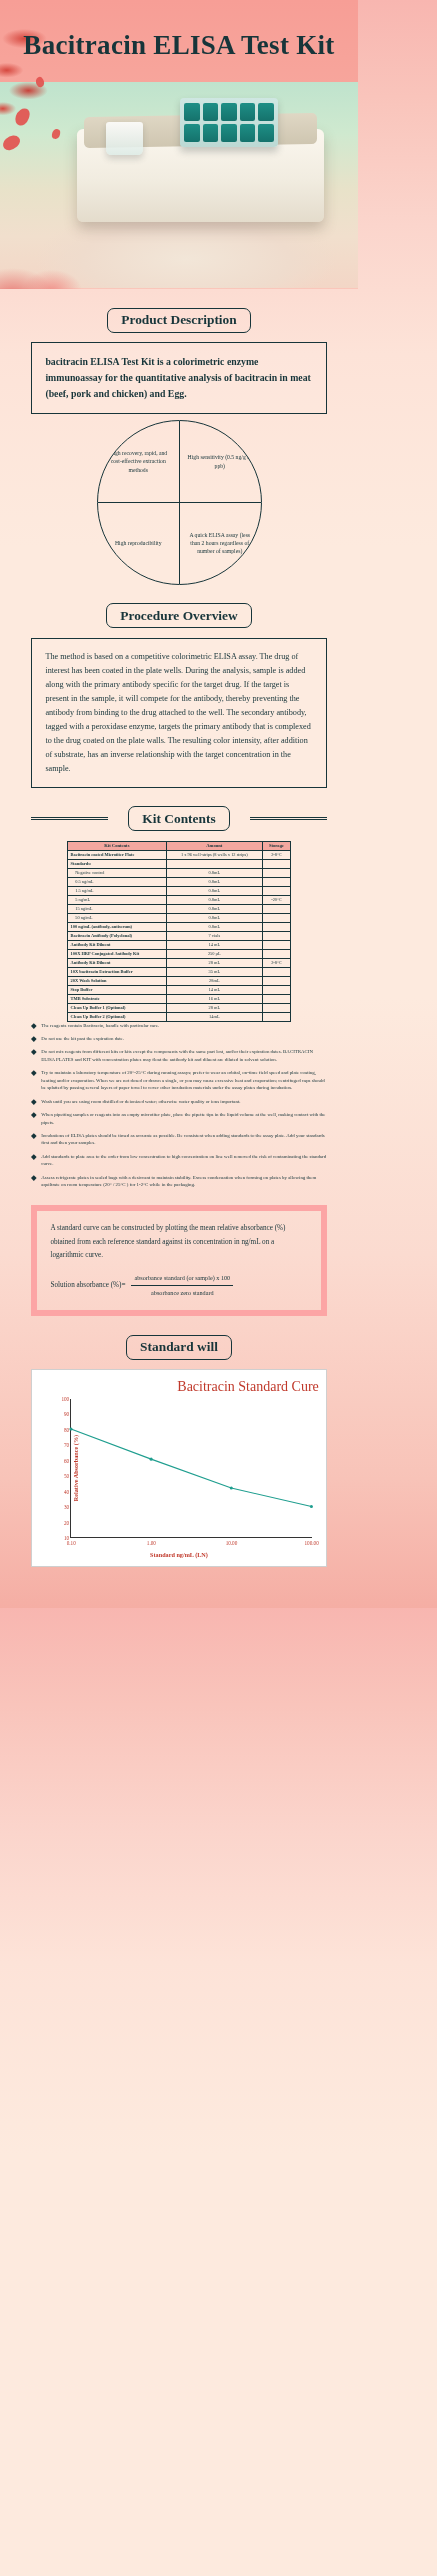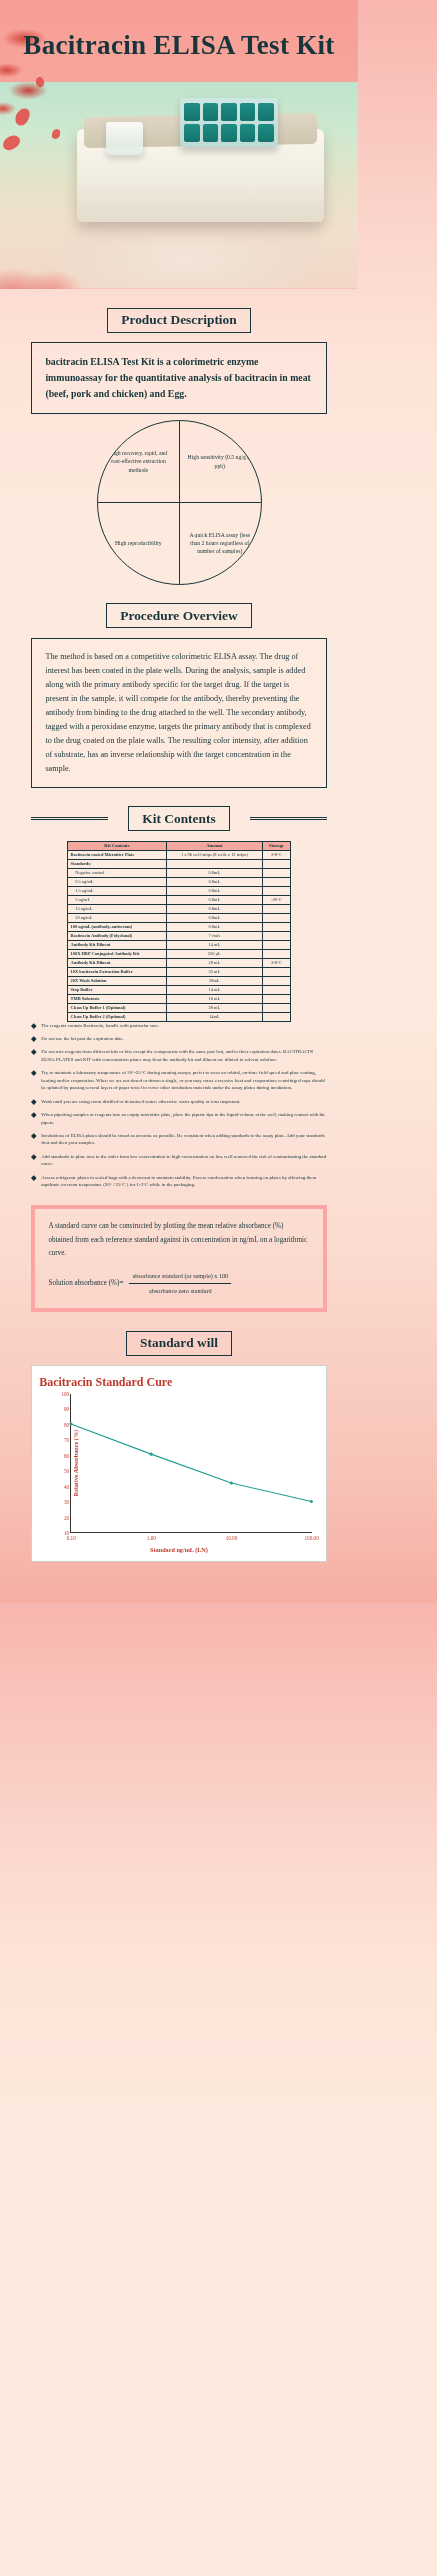--- a/index.html
+++ b/index.html
@@ -109,21 +109,21 @@
 
   
   .sec-head {
     position:relative;
     text-align:center;
     margin:18.5px 0 9.3px;
   }
   .sec-head .pill {
     display:inline-block;
     border:1px solid #17353a;
-    border-radius:0;
+    border-radius:7px;
     padding:3.6px 13.4px;
     font-weight:bold;
     font-size:13.4px;
     color:#17353a;
     background:transparent;
     position:relative;
     z-index:2;
   }
   .sec-head.lines .rule {
     position:absolute; top:50%; height:0;
@@ -212,41 +212,41 @@
     content:"";
     position:absolute; left:1px; top:2.1px;
     width:3.6px; height:3.6px;
     background:#17353a;
     transform:rotate(45deg);
   }
 
   
   .calc {
     margin:16px 31px;
-    border:4px solid #fca5a5;
+    border:6px solid #fca5a5;
     padding:11.3px 13.4px;
     font-size:7.2px;
     line-height:1.9;
     color:#17353a;
   }
   .frac { display:inline-block; vertical-align:middle; text-align:center; margin-left:4.1px; }
   .frac .num { border-bottom:0.5px solid #17353a; padding:0 3.1px 1px; display:block; font-size:6.2px; }
   .frac .den { padding:1px 3.1px 0; display:block; font-size:6.2px; }
 
   
   .chart-card {
     margin:5.2px 31px 20.6px;
     background:#ffffff;
     border:0.5px solid #cfcfcf;
     padding:6.2px 7.2px 8.2px;
   }
   .chart-title {
-    text-align:left;
-    font-weight:bold;
-    font-size:12px;
+    text-align:right;
+    font-weight:normal;
+    font-size:14px;
     color:#c0392b;
     margin:2.1px 0 4.1px;
     font-family:"Liberation Serif", serif;
   }
   .plot-area { position:relative; height:139px; margin-left:31px; margin-right:7.2px; border-left:1px solid #333; border-bottom:1px solid #333; }
   .ylab {
     position:absolute; left:-29px; top:50%;
     transform:translateY(-50%) rotate(-90deg);
     transform-origin:center;
     font-size:6.2px; font-weight:bold; color:#c0392b;

